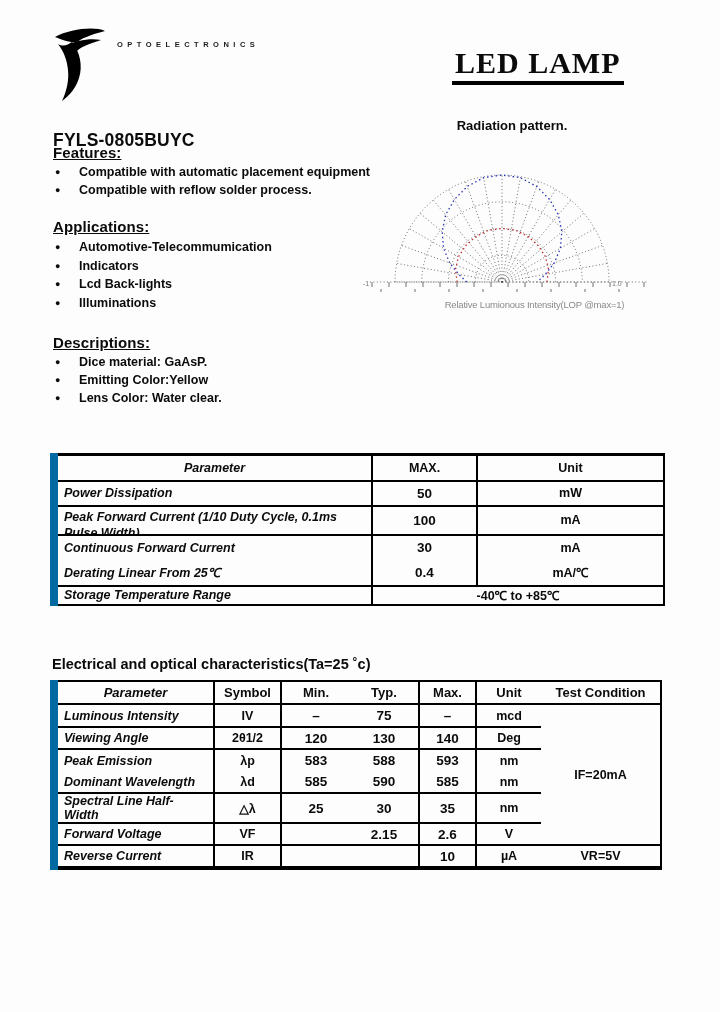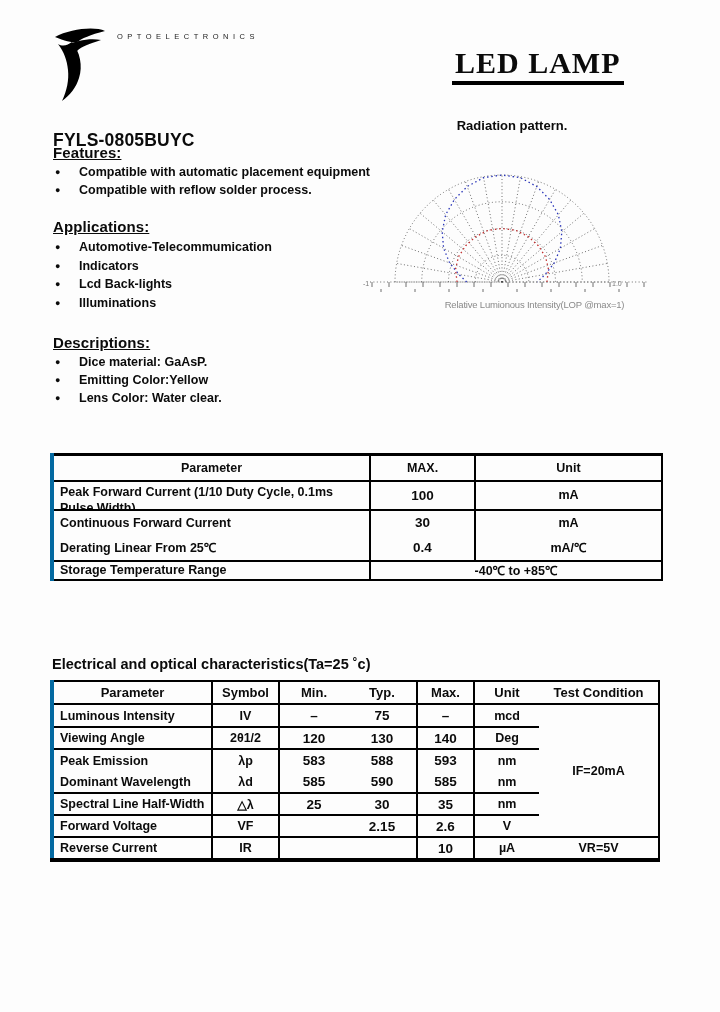--- a/index.html
+++ b/index.html
@@ -4,39 +4,39 @@
 <style>
   html,body{margin:0;padding:0;background:#fff;}
   .page{position:relative;width:720px;height:1012px;background:#fdfdfd;
         font-family:"Liberation Sans",sans-serif;color:#0b0b0b;overflow:hidden;}
   .abs{position:absolute;}
 
   
   .brand-row{left:54px;top:28px;display:flex;align-items:flex-start;}
   .brand-text{margin-left:8px;}
   .brand-name{font-size:31px;font-weight:900;font-style:italic;letter-spacing:1px;line-height:34px;}
-  .brand-sub{font-size:7.5px;font-weight:400;letter-spacing:4.5px;color:#1c1c1c;margin-top:4px;margin-left:3px;}
+  .brand-sub{font-size:7.5px;font-weight:700;letter-spacing:4.5px;color:#1c1c1c;margin-top:12px;margin-left:3px;}
 
   .doc-title{left:452px;top:46px;font-family:"Liberation Serif",serif;font-size:30px;font-weight:700;
              letter-spacing:1px;border-bottom:4px solid #000;padding:0 3px 1px 3px;}
   .part-number{left:53px;top:130px;font-size:17.5px;font-weight:900;letter-spacing:0.2px;}
   .radiation-label{left:442px;top:118px;width:140px;text-align:center;font-size:13px;font-weight:700;}
 
   .sec-heading{font-size:15px;font-weight:900;letter-spacing:0.1px;text-decoration:underline;}
   .bullet-item{display:flex;align-items:flex-start;font-size:12.5px;font-weight:700;}
   .bullet-dot{width:24px;font-size:9px;line-height:14px;flex:0 0 24px;}
   .bullet-txt{line-height:14px;}
 
   .tbl-title{font-size:14.5px;font-weight:900;}
 
   table{border-collapse:collapse;table-layout:fixed;}
   td{padding:0 6px;font-size:12.5px;font-weight:700;overflow:hidden;vertical-align:middle;}
   .c{text-align:center;}
   .num{font-size:13.5px;}
-  .bl{border-left:4px solid #0369a1;}  .br{border-right:2px solid #000;}
+  .bl{border-left:8px solid #0369a1;font-style:italic;}  .br{border-right:2px solid #000;}
   .bt{border-top:3px solid #000;}   .bb{border-bottom:2px solid #000;}
   .bt2{border-top:2px solid #000;}  .bb4{border-bottom:4px solid #000;}
   .clip2{height:25px;line-height:16px;padding-top:2px;overflow:hidden;}
 
   .chart-caption{left:362px;top:299px;width:345px;text-align:center;font-size:9.5px;
                  color:#8a8a8a;letter-spacing:-0.2px;font-weight:400;}
 </style>
 </head>
 <body>
 
@@ -161,20 +161,25 @@
         <col style="width:318px">
         <col style="width:105px">
         <col style="width:187px">
       </colgroup>
     <tbody>
         <tr style="height:26px">
       <td class="bl br bt bb c">Parameter</td>
       <td class="br bt bb c">MAX.</td>
       <td class="br bt bb c">Unit</td>
     </tr>
+    <tr style="height:25px">
+      <td class="bl br bb">Power Dissipation</td>
+      <td class="br bb c num">50</td>
+      <td class="br bb c">mW</td>
+    </tr>
     <tr style="height:26px">
       <td class="bl br bb">
             <div class="clip2">Peak Forward Current (1/10 Duty Cycle, 0.1ms Pulse Width)</div>
           </td>
       <td class="br bb c num">100</td>
       <td class="br bb c">mA</td>
     </tr>
     <tr style="height:25px">
       <td class="bl br">Continuous Forward Current</td>
       <td class="br c num">30</td>

